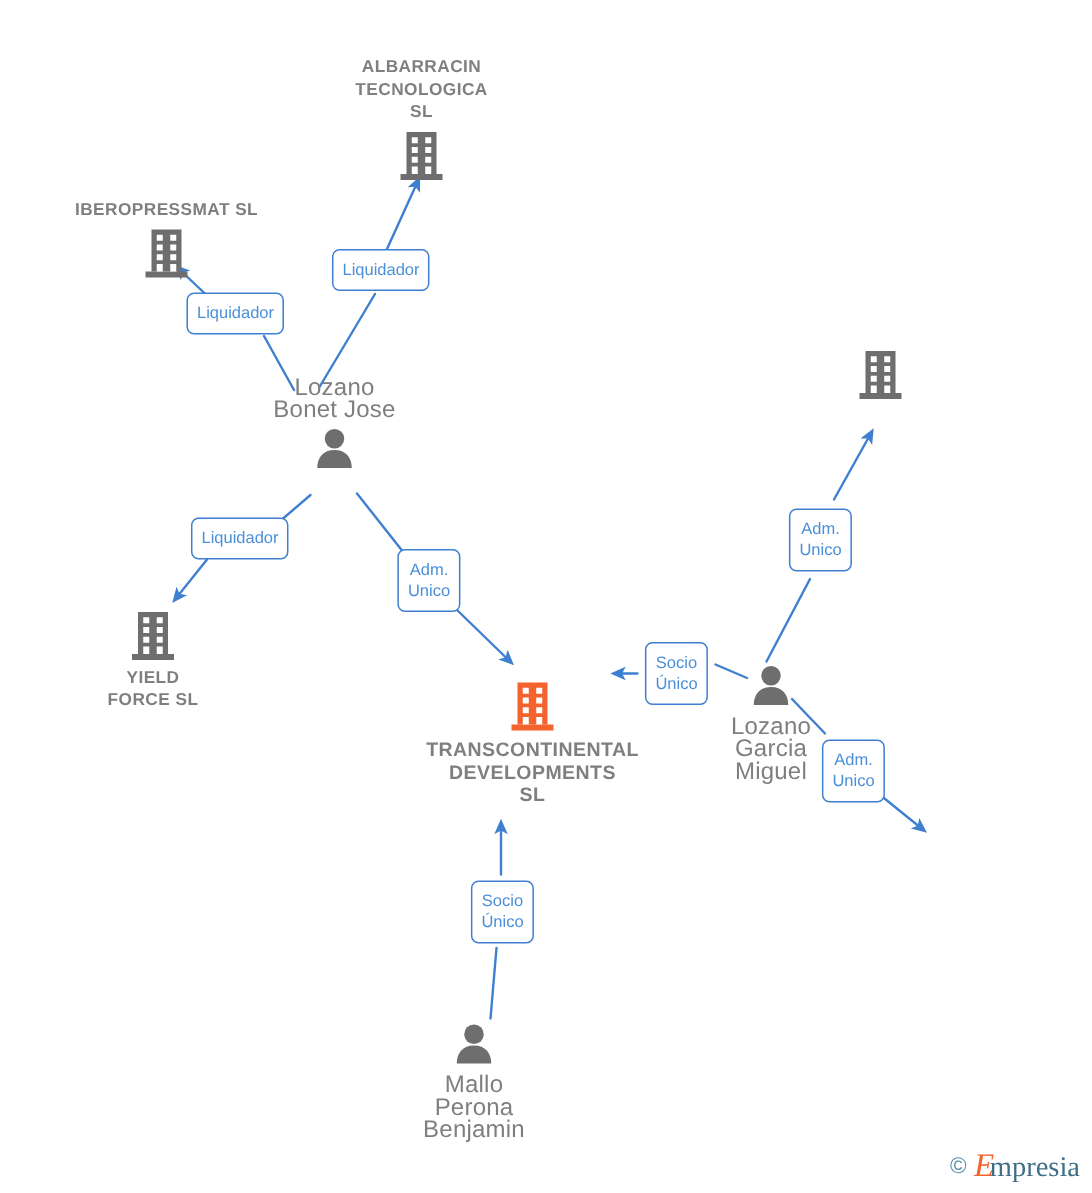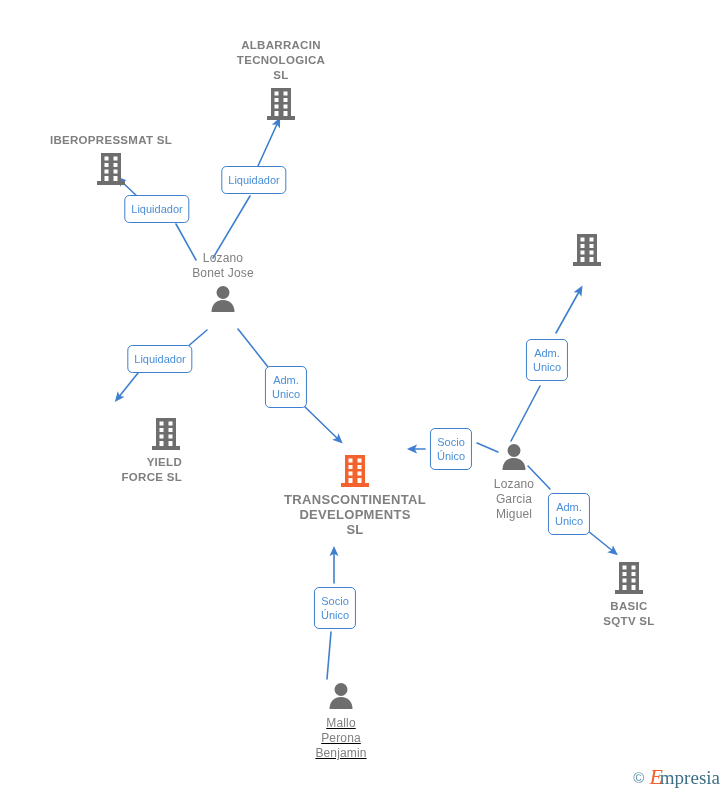--- a/index.html
+++ b/index.html
@@ -47,21 +47,21 @@
   .company .node-label {
     text-transform: uppercase;
     font-weight: bold;
     letter-spacing: 0.3px;
   }
   .company.focus .node-label {
     font-size: 13px;
   }
   .person .node-label {
     font-weight: normal;
-    font-size: 12px;
+    font-size: 16px;
   }
   .label-above .node-label {
     margin-bottom: 3px;
   }
   .label-below .node-label {
     margin-top: 3px;
   }
   .edge-label {
     position: absolute;
     box-sizing: border-box;
@@ -177,21 +177,21 @@
     <span class="node-label">Lozano
 Bonet Jose</span>
     <span class="node-icon">
       <svg width="32" height="32" viewBox="0 0 32 32" xmlns="http://www.w3.org/2000/svg">
         <circle cx="16" cy="8.5" r="6.5" fill="#6e6e6e"></circle>
         <path d="M16,16 C23.5,16 27.5,21 27.5,28 L4.5,28 C4.5,21 8.5,16 16,16 Z" fill="#6e6e6e"></path>
       </svg>
     </span>
   </div>
 
-  <div class="node company label-below" style="left:102px; top:416px;text-align:right;">
+  <div class="node company label-below" style="left:102px; top:406px;">
     <span class="node-icon">
       <svg width="32" height="36" viewBox="0 0 32 36" xmlns="http://www.w3.org/2000/svg">
         <rect x="6" y="2" width="20" height="28" fill="#6e6e6e"></rect>
         <rect x="2" y="30" width="28" height="4" fill="#6e6e6e"></rect>
         <rect x="9.5" y="5.5" width="4" height="4" fill="#ffffff"></rect>
         <rect x="18.5" y="5.5" width="4" height="4" fill="#ffffff"></rect>
         <rect x="9.5" y="12" width="4" height="4" fill="#ffffff"></rect>
         <rect x="18.5" y="12" width="4" height="4" fill="#ffffff"></rect>
         <rect x="9.5" y="18.5" width="4" height="4" fill="#ffffff"></rect>
         <rect x="18.5" y="18.5" width="4" height="4" fill="#ffffff"></rect>
@@ -245,40 +245,22 @@
       <svg width="32" height="32" viewBox="0 0 32 32" xmlns="http://www.w3.org/2000/svg">
         <circle cx="16" cy="8.5" r="6.5" fill="#6e6e6e"></circle>
         <path d="M16,16 C23.5,16 27.5,21 27.5,28 L4.5,28 C4.5,21 8.5,16 16,16 Z" fill="#6e6e6e"></path>
       </svg>
     </span>
     <span class="node-label">Lozano
 Garcia
 Miguel</span>
   </div>
 
-  <div class="node company label-below" style="left:629px; top:560px;">
-    <span class="node-icon">
-      <svg width="32" height="36" viewBox="0 0 32 36" xmlns="http://www.w3.org/2000/svg">
-        <rect x="6" y="2" width="20" height="28" fill="#6e6e6e"></rect>
-        <rect x="2" y="30" width="28" height="4" fill="#6e6e6e"></rect>
-        <rect x="9.5" y="5.5" width="4" height="4" fill="#ffffff"></rect>
-        <rect x="18.5" y="5.5" width="4" height="4" fill="#ffffff"></rect>
-        <rect x="9.5" y="12" width="4" height="4" fill="#ffffff"></rect>
-        <rect x="18.5" y="12" width="4" height="4" fill="#ffffff"></rect>
-        <rect x="9.5" y="18.5" width="4" height="4" fill="#ffffff"></rect>
-        <rect x="18.5" y="18.5" width="4" height="4" fill="#ffffff"></rect>
-        <rect x="9.5" y="25" width="4" height="5" fill="#ffffff"></rect>
-        <rect x="18.5" y="25" width="4" height="5" fill="#ffffff"></rect>
-      </svg>
-    </span>
-    <span class="node-label">BASIC
-SQTV SL</span>
-  </div>
-
-  <div class="node person label-below" style="left:341px; top:681px;text-decoration:underline;">
+
+  <div class="node person label-below" style="left:316px; top:681px;">
     <span class="node-icon">
       <svg width="32" height="32" viewBox="0 0 32 32" xmlns="http://www.w3.org/2000/svg">
         <circle cx="16" cy="8.5" r="6.5" fill="#6e6e6e"></circle>
         <path d="M16,16 C23.5,16 27.5,21 27.5,28 L4.5,28 C4.5,21 8.5,16 16,16 Z" fill="#6e6e6e"></path>
       </svg>
     </span>
     <span class="node-label">Mallo
 Perona
 Benjamin</span>
   </div>

